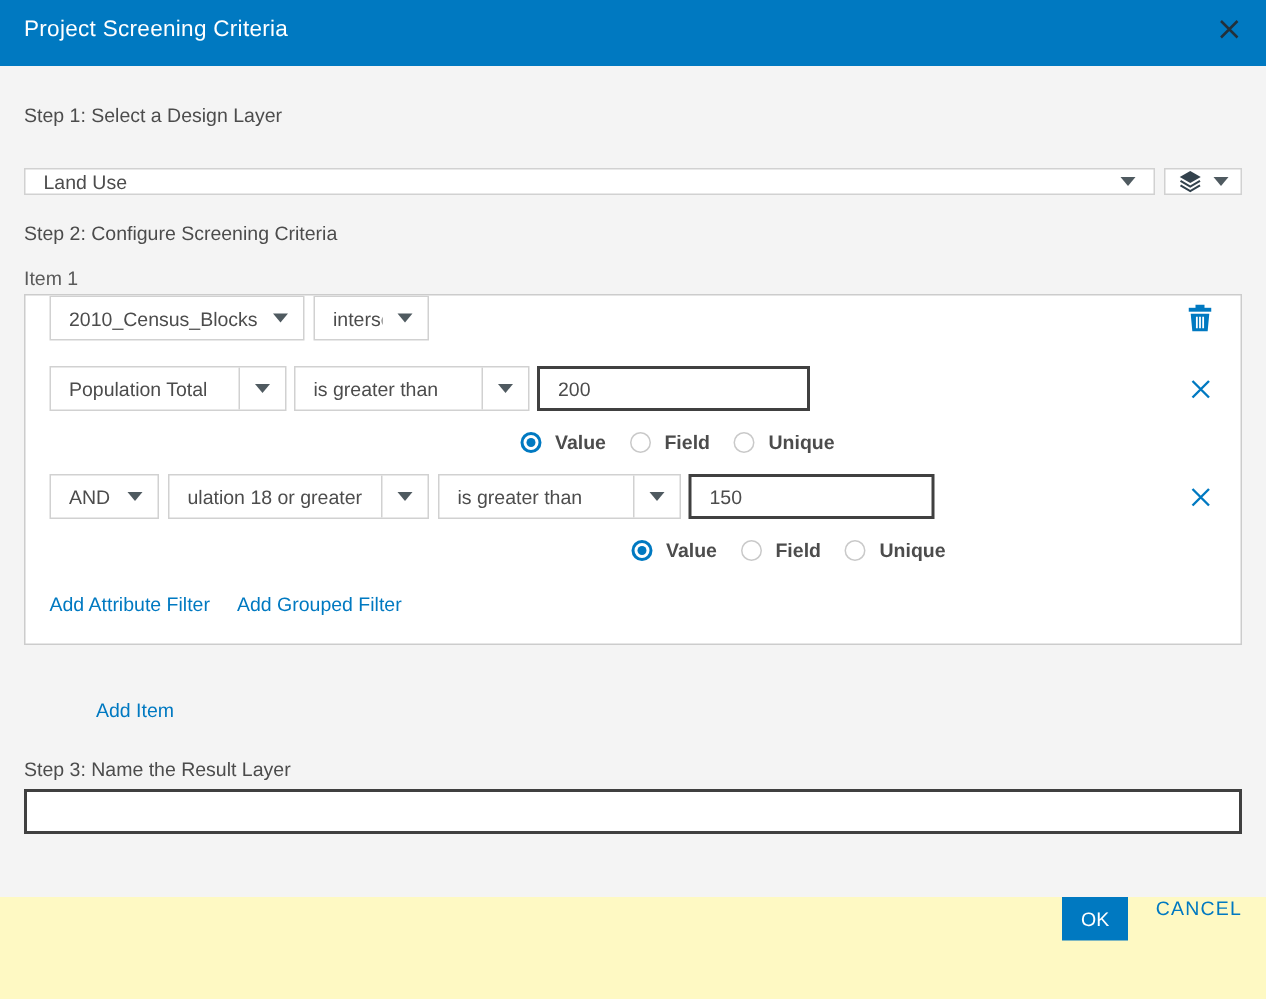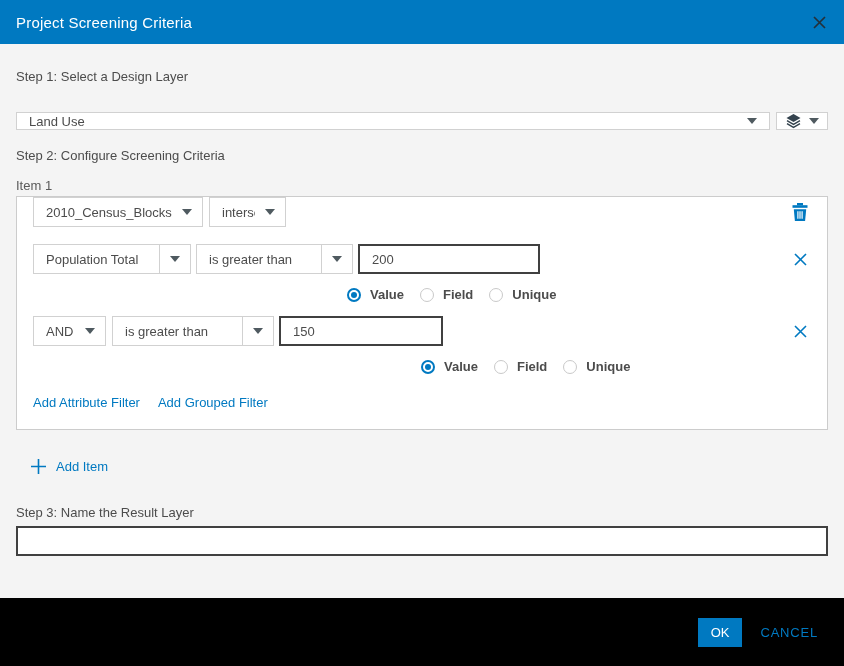--- a/index.html
+++ b/index.html
@@ -2,21 +2,21 @@
 <html><head>
 <meta charset="utf-8">
 <style>
   html,body { margin:0; padding:0; background:#e9e9e9; }
   .stage {
     width:844px; height:666px; position:relative; overflow:hidden;
     background:#f4f4f4; font-family:"Liberation Sans", sans-serif;
     -webkit-font-smoothing:antialiased;
   }
   
-  .header { height:44px; background:#0079c1; display:flex; align-items:center; padding:4px 16px; box-sizing:border-box; }
+  .header { height:44px; background:#0079c1; display:flex; align-items:flex-end; padding:16px 16px; box-sizing:border-box; }
   .title { color:#ffffff; font-size:15px; letter-spacing:.2px; }
   .close-btn { margin-left:auto; display:flex; align-items:center; cursor:pointer; }
 
   .content { padding:0 16px; }
   .step-label { font-size:13px; font-weight:normal; color:#4c4c4c; height:16px; }
   .lbl-step1 { margin-top:25px; }
   .lbl-step2 { margin-top:18px; }
   .lbl-step3 { margin-top:30px; }
   .item-label { margin-top:14px; height:15px; font-size:13px; color:#5a5a5a; }
 
@@ -49,27 +49,27 @@
   .radio-row.g2 { margin-left:388px; }
   .radio-item { display:flex; align-items:flex-end; gap:9px; margin-right:16px; cursor:pointer; }
   .radio { width:14px; height:14px; box-sizing:border-box; border-radius:50%; background:#fff; border:1px solid #c9c9c9; position:relative; flex:none; }
   .radio.on { border:2px solid #0079c1; }
   .radio.on::after { content:""; position:absolute; left:2px; top:2px; right:2px; bottom:2px; border-radius:50%; background:#0079c1; }
   .radio-label { font-size:13px; font-weight:bold; color:#4c4c4c; }
 
   .links-row { margin-top:21px; display:flex; gap:18px; height:15px; }
   .tlink { font-size:13px; color:#0079c1; cursor:pointer; text-decoration:none; }
 
-  .add-item { margin-top:27px; margin-left:14px; display:flex; align-items:center; gap:9px; height:18px; cursor:pointer; width:120px; }
+  .add-item { margin-top:27px; margin-left:14px; display:flex; align-items:center; gap:9px; height:18px; cursor:pointer; width:120px;flex-direction:column; }
   .add-item span { font-size:13px; color:#0079c1; }
 
   .step3-input { margin-top:5px; width:100%; }
 
   
-  .footer { position:absolute; left:0; right:0; bottom:0; height:68px; background:#000000; display:flex; align-items:center; justify-content:flex-end; gap:18px; padding-right:26px; box-sizing:border-box; }
+  .footer { position:absolute; left:0; right:0; bottom:0; height:68px; background:#fef9c3; display:flex; justify-content:flex-end; gap:18px; padding-right:16px; box-sizing:border-box; }
   .ok-btn { background:#0079c1; color:#fff; border:none; height:29px; min-width:41px; padding:0 13px; font-size:13px; font-family:inherit; cursor:pointer; }
   .cancel-link { color:#0079c1; font-size:13px; letter-spacing:.8px; cursor:pointer; }
 </style>
 </head>
 <body>
 
 <div class="stage">
 
   <div class="header">
     <span class="title">Project Screening Criteria</span>
@@ -166,20 +166,26 @@
         </span>
       </div>
 
       <div class="frow r3">
         <div class="dd w73">
           <span class="txt">AND</span>
           <span class="cbox">
               <span class="caret"></span>
             </span>
         </div>
+        <div class="dd sep w174 gap6">
+          <span class="txt">ulation 18 or greater</span>
+          <span class="cbox">
+              <span class="caret"></span>
+            </span>
+        </div>
         <div class="dd sep w162 gap6">
           <span class="txt">is greater than</span>
           <span class="cbox">
               <span class="caret"></span>
             </span>
         </div>
         <input class="vinput vi164 gap5" value="150" style="">
         <span class="right-icon">
           <svg width="15" height="15" viewBox="0 0 15 15">
               <path d="M2 2 L13 13 M13 2 L2 13" stroke="#0079c1" stroke-width="1.6" fill="none"></path>

